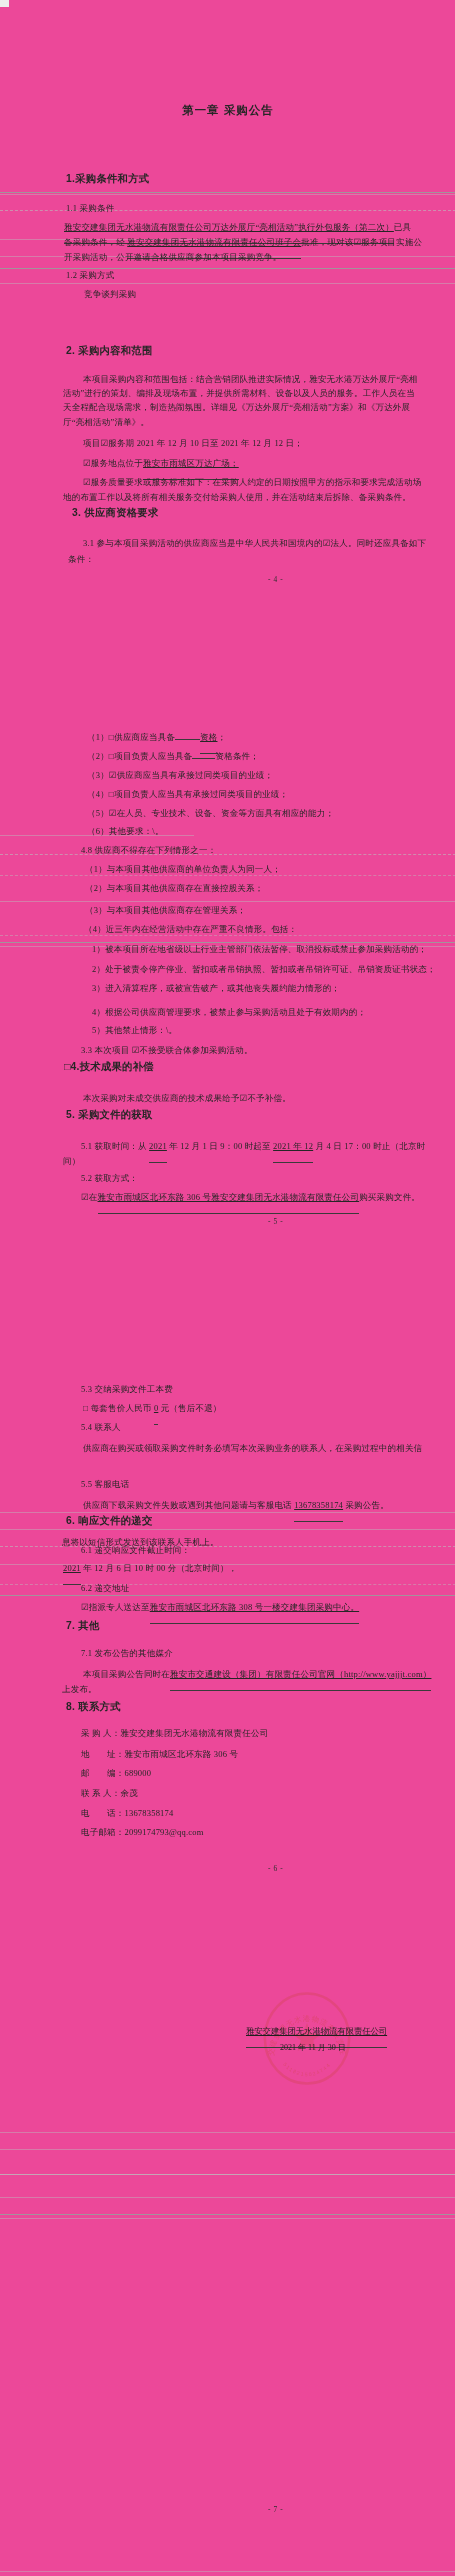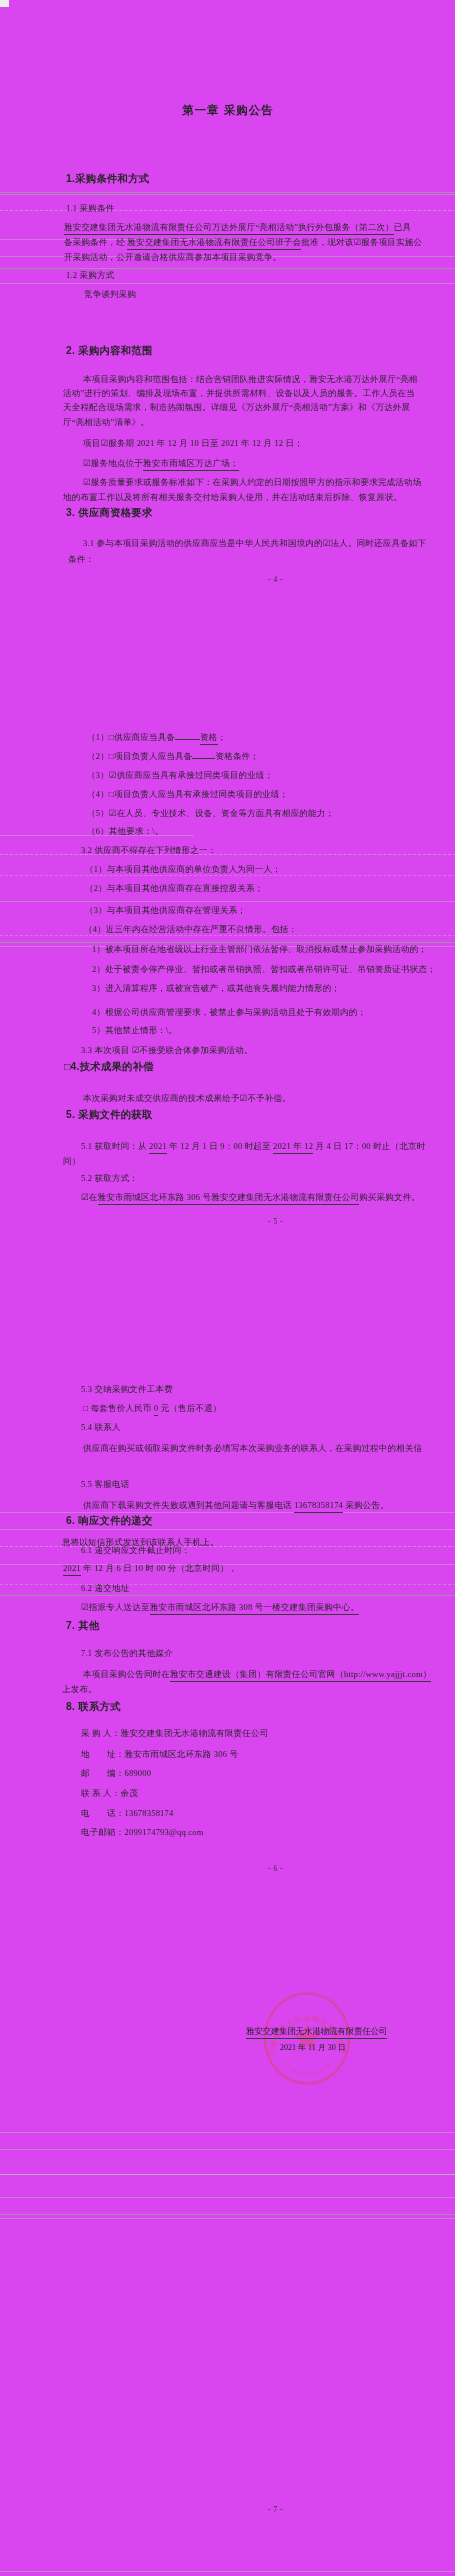--- a/index.html
+++ b/index.html
@@ -1,23 +1,23 @@
 <!DOCTYPE html>
 <html style="font-size:9px"><head>
 <meta charset="utf-8">
 <style>
   html,body{margin:0;padding:0;background:#ffffff;}
-  #doc{position:relative;width:456px;height:2576px;background:#d946ef;
+  #doc{position:relative;width:456px;height:2576px;background:#ec4899;
        font-family:"Liberation Serif","DejaVu Serif",serif;color:#262626;overflow:hidden;}
   .ln{position:absolute;white-space:nowrap;font-size:8.5px;line-height:10.8px;letter-spacing:0.2px;}
   .h{font-family:"Liberation Sans","DejaVu Sans",sans-serif;font-weight:700;font-size:10.3px;letter-spacing:0.3px;}
   .center{left:0;width:456px;text-align:center;}
   .chapter{font-family:"Liberation Sans","DejaVu Sans",sans-serif;font-weight:700;font-size:11.4px;letter-spacing:1.1px;}
   .bigtitle{font-family:"Liberation Sans","DejaVu Sans",sans-serif;font-weight:700;font-size:12.5px;letter-spacing:0.3px;}
-  .u{border-bottom:0.7px solid #3a3a3a;padding-bottom:2px;}
+  .u{border-bottom:0.7px solid #3a3a3a;padding-bottom:11px;text-decoration:underline;}
   .blank{display:inline-block;border-bottom:0.7px solid #3a3a3a;height:7.4px;vertical-align:baseline;}
   .pageno{position:absolute;font-size:7.4px;letter-spacing:0.6px;color:#2f2f2f;}
   .scan{position:absolute;left:0;width:456px;height:0;border-top:0.6px solid #bdbdbd;opacity:.8;}
   .scan.dark{border-top:0.9px solid #9b9b9b;opacity:.9;}
   .scan.dashed{border-top-style:dashed;opacity:.6;}
   .scan.faint{opacity:.45;}
   .smudge{position:absolute;background:#ededed;}
   .sig{position:absolute;white-space:nowrap;color:#1f1f1f;}
   svg text{font-family:"Liberation Sans","DejaVu Sans",sans-serif;}
 </style>
@@ -69,34 +69,34 @@
   <div class="ln" style="top:289px;left:84px">竞争谈判采购</div>
 
   <div class="ln h" style="top:346px;left:66px">2. 采购内容和范围</div>
   <div class="ln" style="top:374px;left:83px">本项目采购内容和范围包括：结合营销团队推进实际情况，雅安无水港万达外展厅“亮相</div>
   <div class="ln" style="top:388px;left:63px">活动”进行的策划、编排及现场布置，并提供所需材料、设备以及人员的服务。工作人员在当</div>
   <div class="ln" style="top:402px;left:63px">天全程配合现场需求，制造热闹氛围。详细见《万达外展厅“亮相活动”方案》和《万达外展</div>
   <div class="ln" style="top:417px;left:63px">厅“亮相活动”清单》。</div>
   <div class="ln" style="top:438px;left:83px">项目☑服务期 2021 年 12 月 10 日至 2021 年 12 月 12 日；</div>
   <div class="ln" style="top:458px;left:83px"><span>☑服务地点位于</span><span class="u">雅安市雨城区万达广场；</span></div>
   <div class="ln" style="top:477px;left:83px">☑服务质量要求或服务标准如下：在采购人约定的日期按照甲方的指示和要求完成活动场</div>
-  <div class="ln" style="top:492px;left:63px">地的布置工作以及将所有相关服务交付给采购人使用，并在活动结束后拆除、恢复原状。</div>
+  <div class="ln" style="top:492px;left:63px">地的布置工作以及将所有相关服务交付给采购人使用，并在活动结束后拆除、备采购条件。</div>
 
-  <div class="ln h" style="top:508px;left:66px">3.  供应商资格要求</div>
+  <div class="ln h" style="top:508px;left:72px">3.  供应商资格要求</div>
   <div class="ln" style="top:538px;left:83px">3.1 参与本项目采购活动的供应商应当是中华人民共和国境内的☑法人。同时还应具备如下</div>
   <div class="ln" style="top:554px;left:68px">条件：</div>
   <div class="pageno" style="top:575px;left:268px">- 4 -</div>
 
   <div class="ln" style="top:732px;left:87px"><span>（1）□供应商应当具备</span><span class="blank" style="width:25px"></span><span class="u">资格</span><span>；</span></div>
   <div class="ln" style="top:751px;left:87px"><span>（2）□项目负责人应当具备</span><span class="blank" style="width:23px"></span><span>资格条件</span><span>；</span></div>
   <div class="ln" style="top:770px;left:87px">（3）☑供应商应当具有承接过同类项目的业绩；</div>
   <div class="ln" style="top:789px;left:87px">（4）□项目负责人应当具有承接过同类项目的业绩；</div>
   <div class="ln" style="top:808px;left:87px">（5）☑在人员、专业技术、设备、资金等方面具有相应的能力；</div>
   <div class="ln" style="top:826px;left:87px">（6）其他要求：\。</div>
-  <div class="ln" style="top:845px;left:81px">3.2  供应商不得存在下列情形之一：</div>
+  <div class="ln" style="top:845px;left:81px">4.8  供应商不得存在下列情形之一：</div>
   <div class="ln" style="top:864px;left:85px">（1）与本项目其他供应商的单位负责人为同一人；</div>
   <div class="ln" style="top:883px;left:85px">（2）与本项目其他供应商存在直接控股关系；</div>
   <div class="ln" style="top:905px;left:85px">（3）与本项目其他供应商存在管理关系；</div>
   <div class="ln" style="top:924px;left:84px">（4）近三年内在经营活动中存在严重不良情形。包括：</div>
   <div class="ln" style="top:944px;left:92px">1）被本项目所在地省级以上行业主管部门依法暂停、取消投标或禁止参加采购活动的；</div>
   <div class="ln" style="top:964px;left:92px">2）处于被责令停产停业、暂扣或者吊销执照、暂扣或者吊销许可证、吊销资质证书状态；</div>
   <div class="ln" style="top:983px;left:92px">3）进入清算程序，或被宣告破产，或其他丧失履约能力情形的；</div>
   <div class="ln" style="top:1007px;left:92px">4）根据公司供应商管理要求，被禁止参与采购活动且处于有效期内的；</div>
   <div class="ln" style="top:1025px;left:92px">5）其他禁止情形：\。</div>
   <div class="ln" style="top:1045px;left:81px">3.3 本次项目 ☑不接受联合体参加采购活动。</div>

